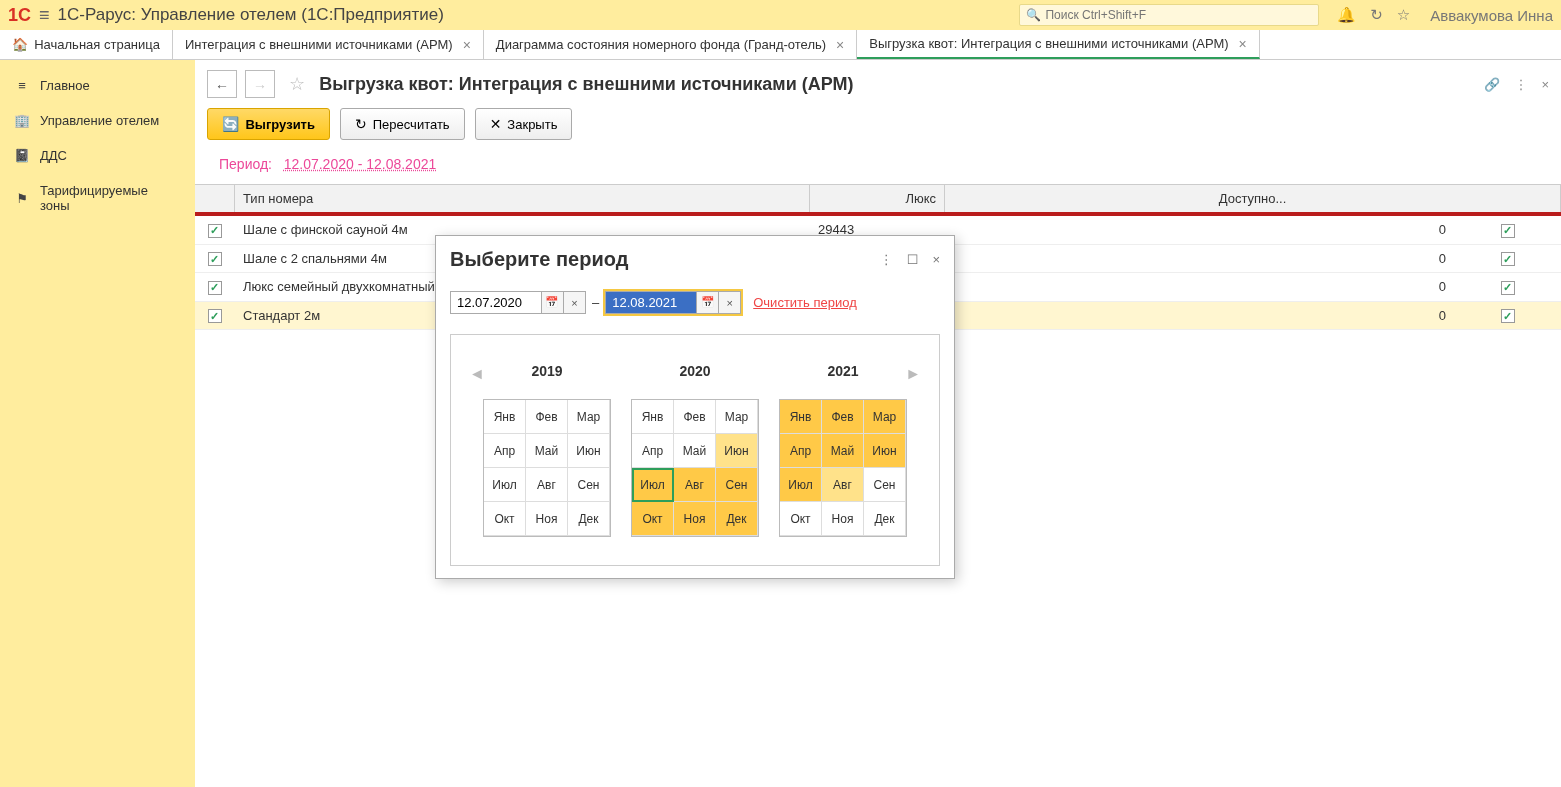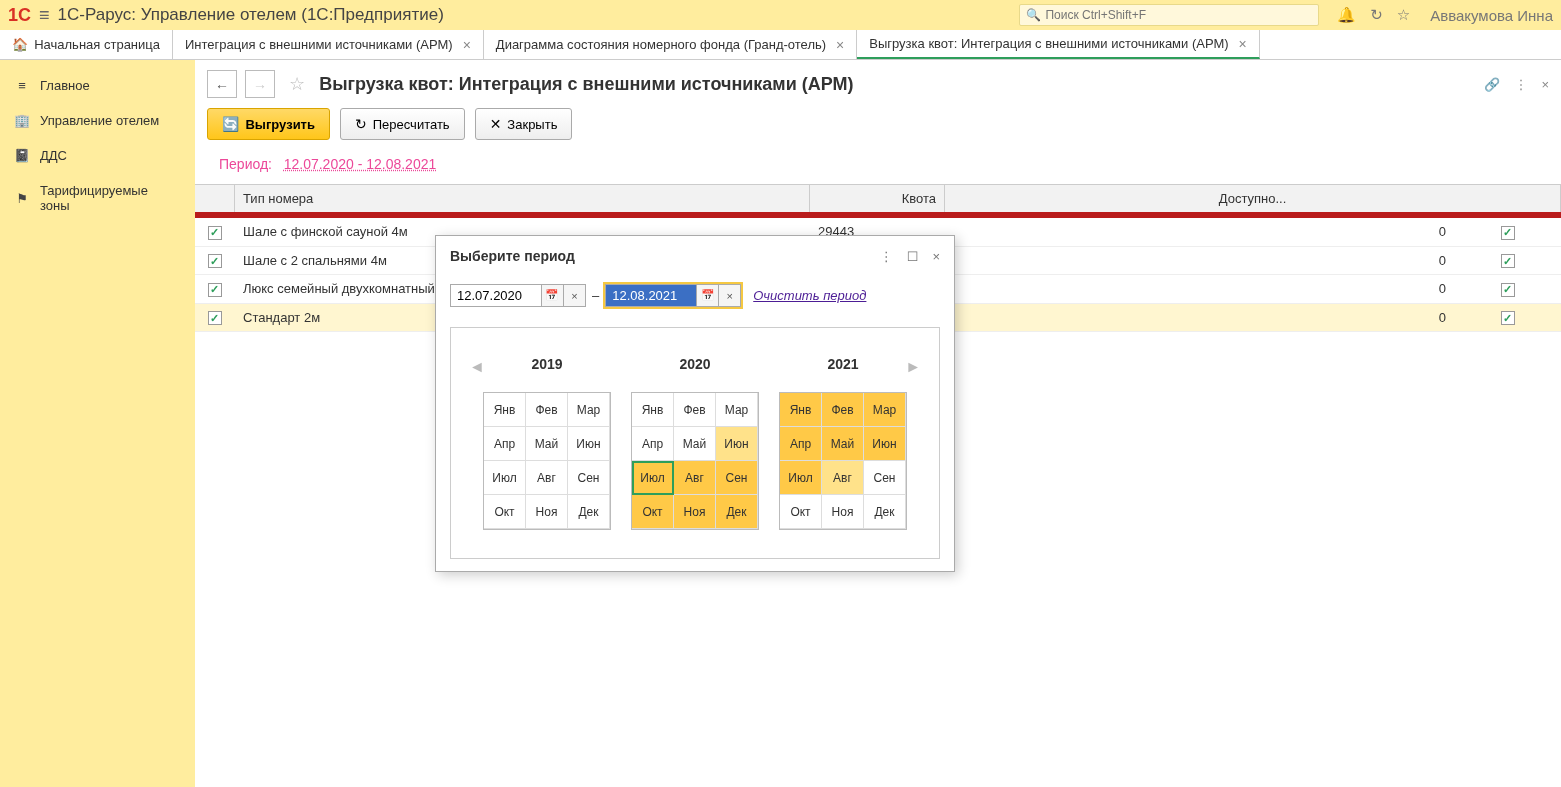--- a/index.html
+++ b/index.html
@@ -38,46 +38,46 @@
 
 .toolbar { display: flex; gap: 10px; padding: 0 12px 12px; }
 .btn { height: 32px; padding: 0 14px; border: 1px solid #aaa; background: linear-gradient(#fff,#eee); cursor: pointer; display: flex; align-items: center; gap: 6px; font-size: 13px; border-radius: 3px; }
 .btn.primary { background: linear-gradient(#ffd966,#ffc61a); border-color: #d9a400; font-weight: bold; }
 .btn .btn-icon { font-size: 14px; }
 
 .period-line { padding: 4px 24px 12px; font-size: 14px; color: #ec4899; }
 .period-line .period-link { text-decoration: underline dotted; cursor: pointer; }
 
 .table { border-top: 1px solid #ccc; }
-.table-head { display: flex; background: #f2f2f2; border-bottom: 6px solid #b91c1c; }
+.table-head { display: flex; background: #f2f2f2; border-bottom: 4px solid #b91c1c; }
 .table-head .th { padding: 6px 8px; border-right: 1px solid #ccc; font-size: 13px; color: #333; }
 .table-row { display: flex; border-bottom: 1px solid #eee; }
 .table-row.sel { background: #fff6d0; }
 .table-row .td { padding: 6px 8px; border-right: 1px solid transparent; font-size: 13px; }
 .col-check { width: 40px; text-align: center; }
 .col-type { width: 575px; }
 .col-id { width: 510px; }
 .col-quota { width: 135px; text-align: right; }
 .col-avail { flex: 1; text-align: center; }
 .checkmark { color: #2e9e5b; font-weight: bold; border: 1px solid #999; width: 14px; height: 14px; display: inline-flex; align-items: center; justify-content: center; font-size: 11px; background: #fff; }
 
 .popup { position: absolute; left: 240px; top: 175px; width: 520px; background: #fff; border: 1px solid #aaa; box-shadow: 3px 3px 12px rgba(0,0,0,0.2); }
 .popup-head { display: flex; align-items: center; padding: 12px 14px; }
-.popup-title { font-size: 14px; font-weight: bold; }
+.popup-title { font-size: 20px; font-weight: bold; }
 .popup-head .popup-tools { margin-left: auto; display: flex; gap: 14px; color: #777; }
 .popup-head .popup-tools span { cursor: pointer; }
 
 .date-inputs { display: flex; align-items: center; gap: 2px; padding: 8px 14px; }
 .date-box { display: flex; border: 1px solid #aaa; }
 .date-box.focus { outline: 2px solid #f5c842; }
 .date-box input { border: none; width: 90px; padding: 3px 6px; font-size: 13px; outline: none; }
 .date-box input.selected { background: #3b6fc4; color: #fff; }
 .date-box .cal-btn, .date-box .clr-btn { width: 22px; border-left: 1px solid #aaa; background: #f5f5f5; cursor: pointer; display: flex; align-items: center; justify-content: center; font-size: 11px; color: #555; }
 .dash { margin: 0 4px; }
-.clear-link { color: #4c1d95; text-decoration: underline; margin-left: 10px; cursor: pointer; font-size: 13px; font-style: italic; }
+.clear-link { color: #ef4444; text-decoration: underline; margin-left: 10px; cursor: pointer; font-size: 13px; }
 
 .year-pickers { margin: 12px 14px; border: 1px solid #ccc; padding: 28px 18px; display: flex; gap: 20px; justify-content: center; position: relative; }
 .year-pickers .arrow { position: absolute; top: 30px; color: #bbb; font-size: 16px; cursor: pointer; }
 .year-pickers .arrow.left { left: 18px; }
 .year-pickers .arrow.right { right: 18px; }
 .year-col { }
 .year-label { text-align: center; font-weight: bold; margin-bottom: 20px; font-size: 14px; }
 .month-grid { display: grid; grid-template-columns: repeat(3, 42px); border: 1px solid #bbb; }
 .month-cell { height: 34px; display: flex; align-items: center; justify-content: center; border-right: 1px solid #ddd; border-bottom: 1px solid #ddd; font-size: 12px; cursor: pointer; }
 .month-cell.hl { background: #ffc947; }
@@ -178,21 +178,21 @@
     <div class="period-line">
       <span>Период:</span>
       <span>&nbsp;</span>
       <span class="period-link">12.07.2020 - 12.08.2021</span>
     </div>
 
     <div class="table">
       <div class="table-head">
         <div class="th col-check"></div>
         <div class="th col-type">Тип номера</div>
-        <div class="th col-quota">Квота</div>
+        <div class="th col-quota">Люкс</div>
         <div class="th col-avail">Доступно...</div>
       </div>
       <div id="table-body">
           <div class="table-row">
             <div class="td col-check"><span class="checkmark">✓</span></div>
             <div class="td col-type">Шале с финской сауной 4м</div>
             <div class="td col-id">29443</div>
             <div class="td col-quota">0</div>
             <div class="td col-avail"><span class="checkmark">✓</span></div>
           </div>

